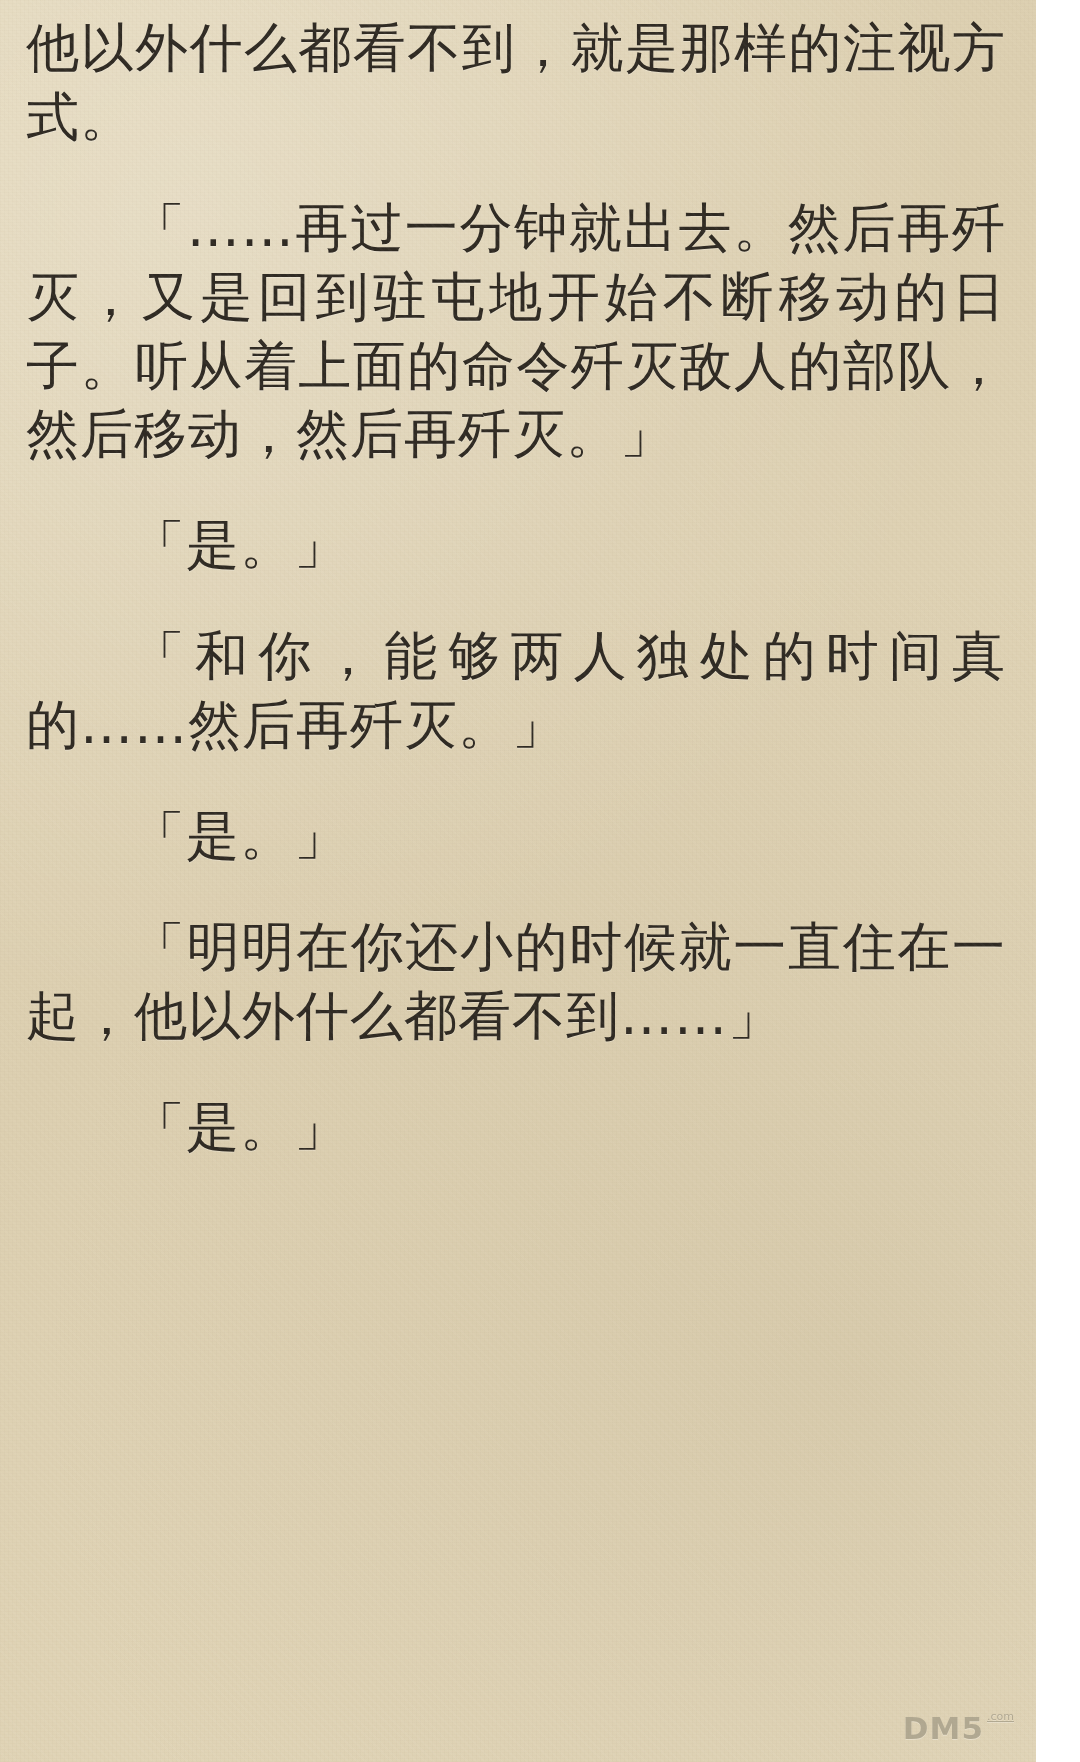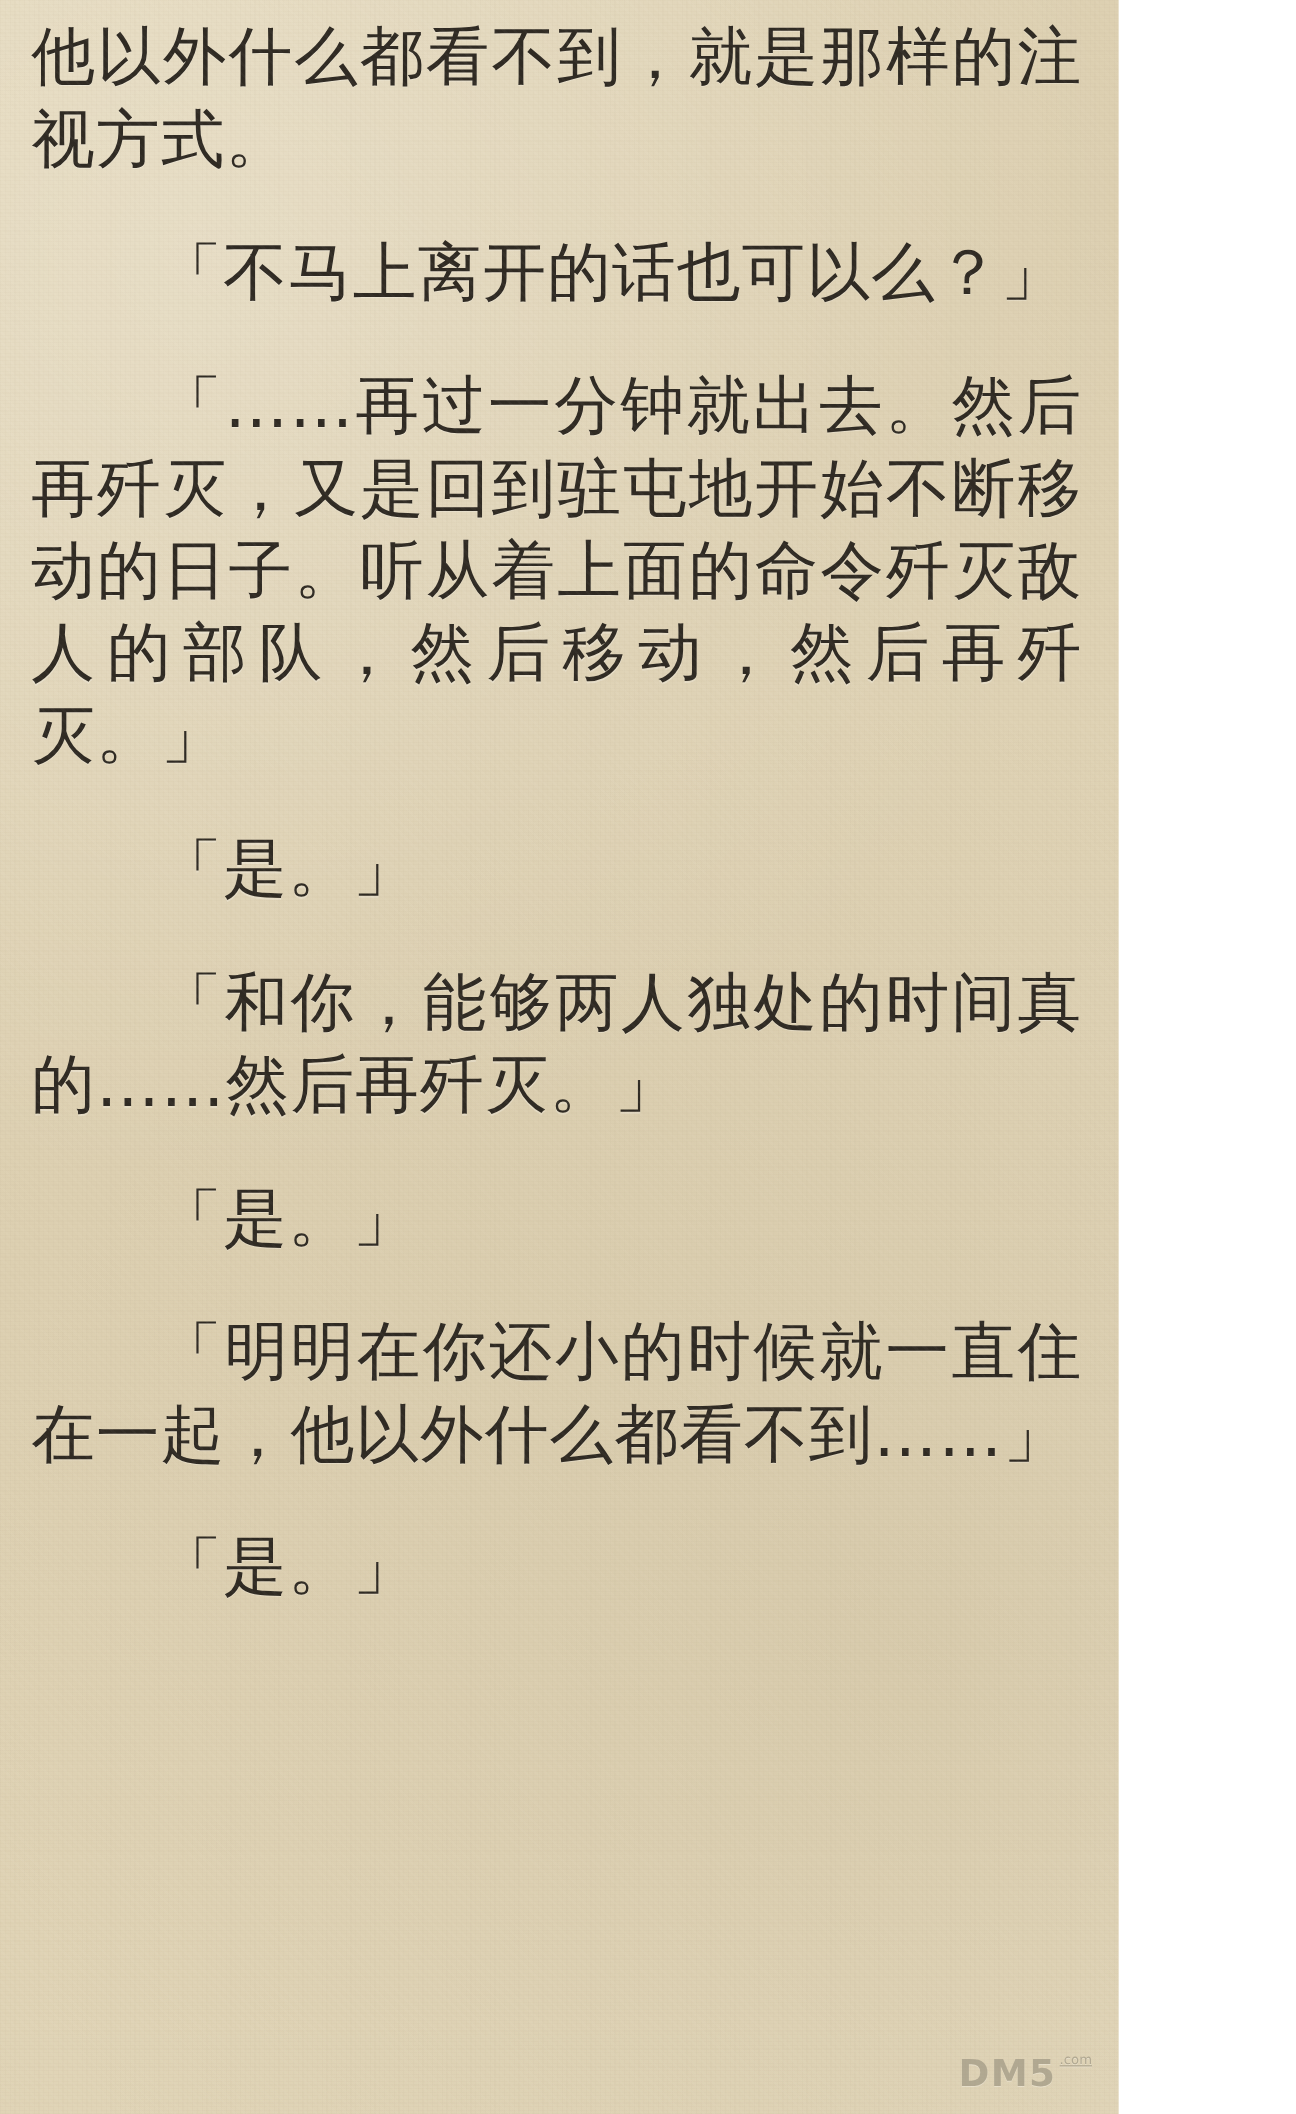--- a/index.html
+++ b/index.html
@@ -7,21 +7,21 @@
     padding: 0;
     background: #ffffff;
   }
   body {
     width: 1080px;
     height: 1762px;
     overflow: hidden;
   }
   #page {
     position: relative;
-    width: 932px;
+    width: 1036px;
     height: 1762px;
     box-sizing: border-box;
     background-color: #e2d6b8;
     background-image:
       radial-gradient(circle at 18% 12%, rgba(255,255,255,0.22) 0%, rgba(255,255,255,0) 45%),
       radial-gradient(circle at 82% 78%, rgba(160,140,100,0.16) 0%, rgba(160,140,100,0) 50%),
       linear-gradient(135deg, rgba(226,214,184,1) 0%, rgba(220,207,176,1) 40%, rgba(229,218,190,1) 100%);
     font-family: "DejaVu Sans", "Liberation Sans", sans-serif;
     color: #2b2722;
   }
@@ -84,21 +84,20 @@
     text-decoration: underline;
   }
 </style>
 </head>
 <body>
 
 <div id="page">
 
   <div id="text-column">
     <p class="para">他以外什么都看不到，就是那样的注视方式。</p>
-    <p class="para indent">「不马上离开的话也可以么？」</p>
     <p class="para indent">「……再过一分钟就出去。然后再歼灭，又是回到驻屯地开始不断移动的日子。听从着上面的命令歼灭敌人的部队，然后移动，然后再歼灭。」</p>
     <p class="para indent">「是。」</p>
     <p class="para indent">「和你，能够两人独处的时间真的……然后再歼灭。」</p>
     <p class="para indent">「是。」</p>
     <p class="para indent">「明明在你还小的时候就一直住在一起，他以外什么都看不到……」</p>
     <p class="para indent">「是。」</p>
   </div>
 
   <div id="grain"></div>
 

